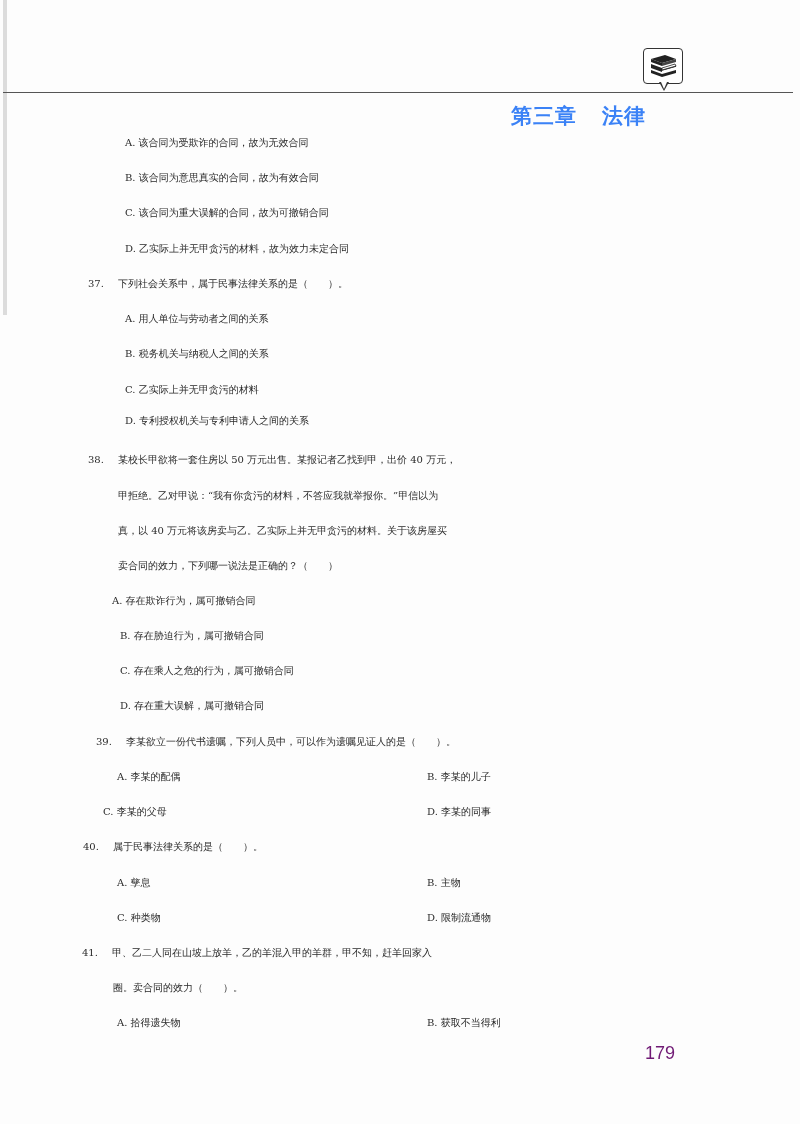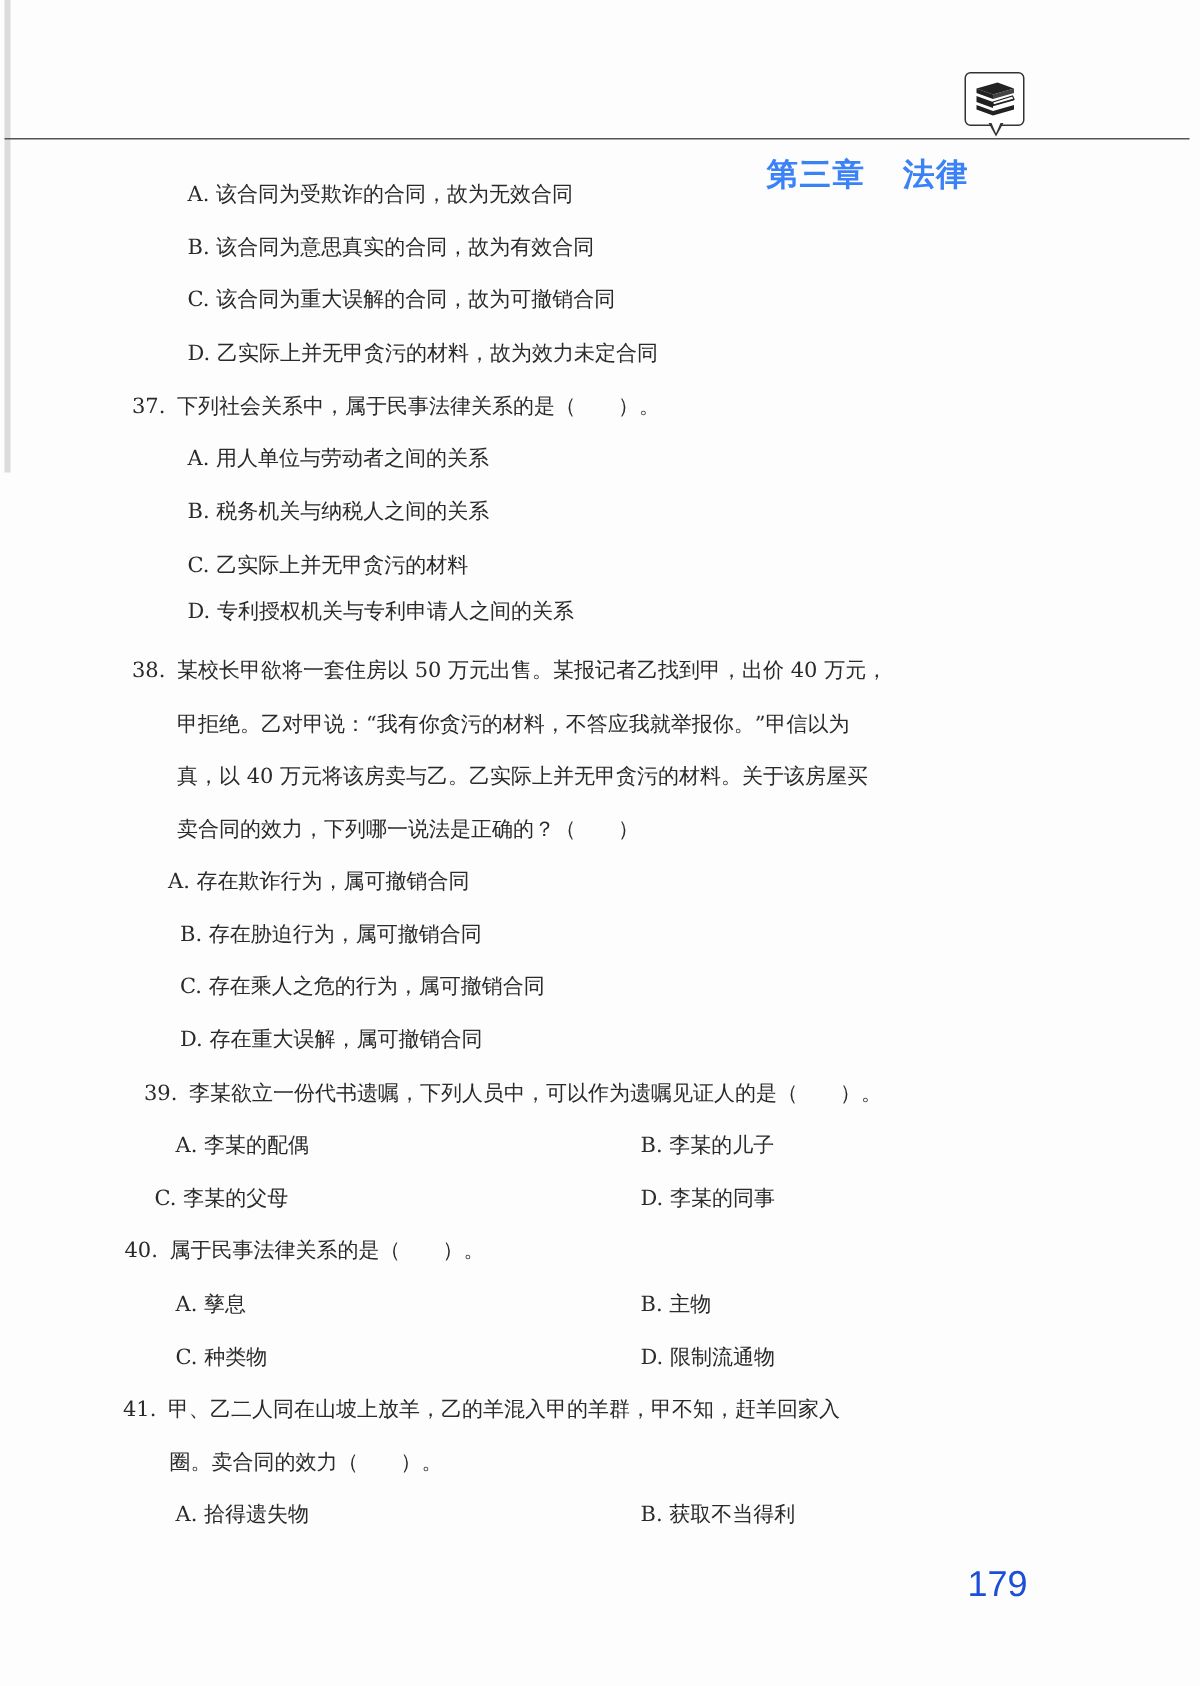--- a/index.html
+++ b/index.html
@@ -18,25 +18,25 @@
     border-radius:4px; background:#fff;
   }
   .book-tail {
     position:absolute; left:659px; top:82px; width:0; height:0;
     border-left:5px solid transparent; border-right:5px solid transparent; border-top:9px solid #333;
   }
   .book-tail-inner {
     position:absolute; left:660.5px; top:82px; width:0; height:0;
     border-left:3.5px solid transparent; border-right:3.5px solid transparent; border-top:7px solid #fff;
   }
-  .line { position:absolute; font-size:14px; white-space:nowrap; line-height:20px; }
+  .line { position:absolute; font-size:10px; white-space:nowrap; line-height:20px;margin-top:13px; }
   .qnum { display:inline-block; width:30px; }
   .page-number {
     position:absolute; left:645px; top:1043px; font-family:"Liberation Sans","DejaVu Sans",sans-serif;
-    font-size:24px; color:#1d4ed8;
+    font-size:18px; color:#701a75;
   }
 </style>
 </head>
 <body>
 
 <div class="spine"></div>
 
 <div class="header-title"><span>第三章</span>   <span>法律</span></div>
 
 <div class="book-icon">

